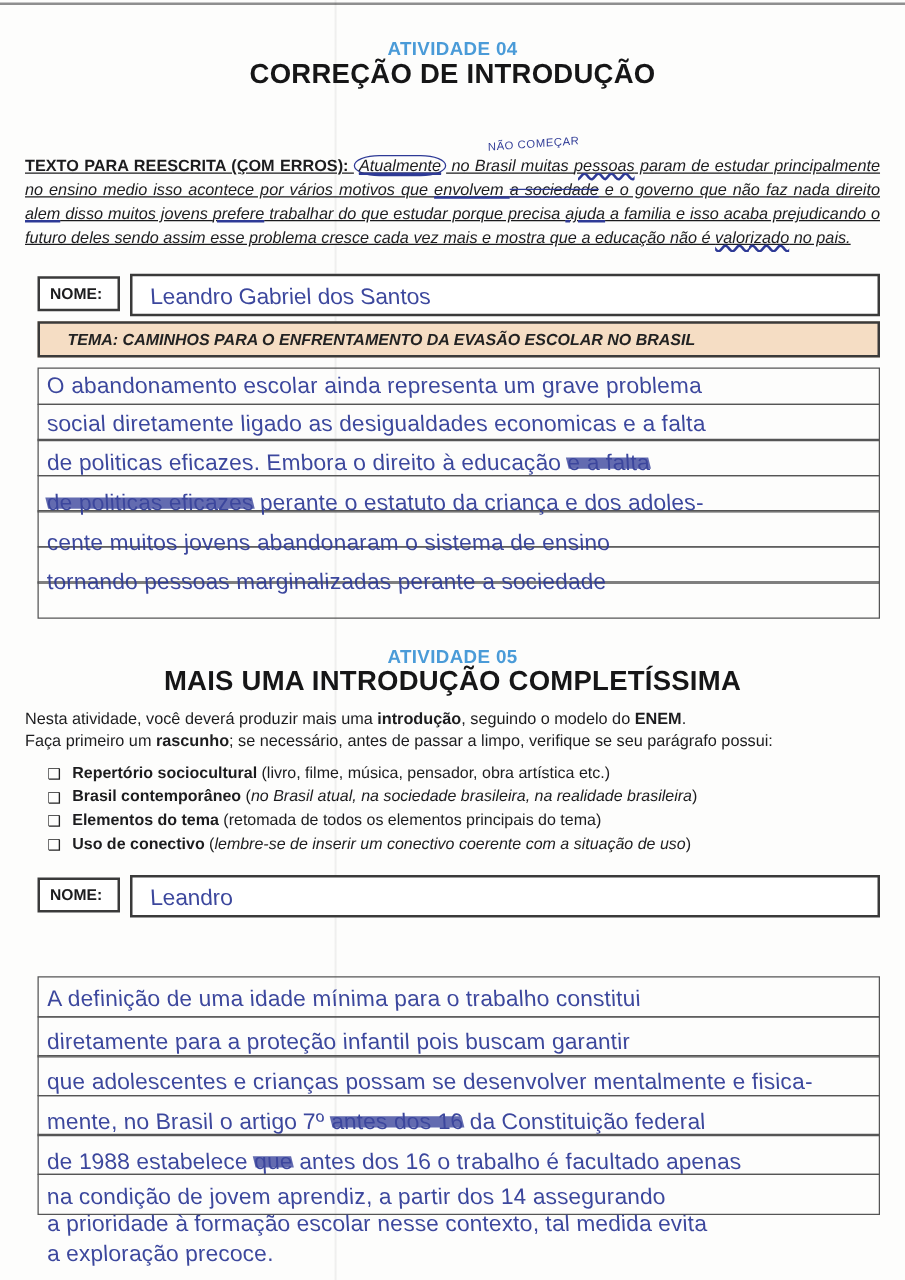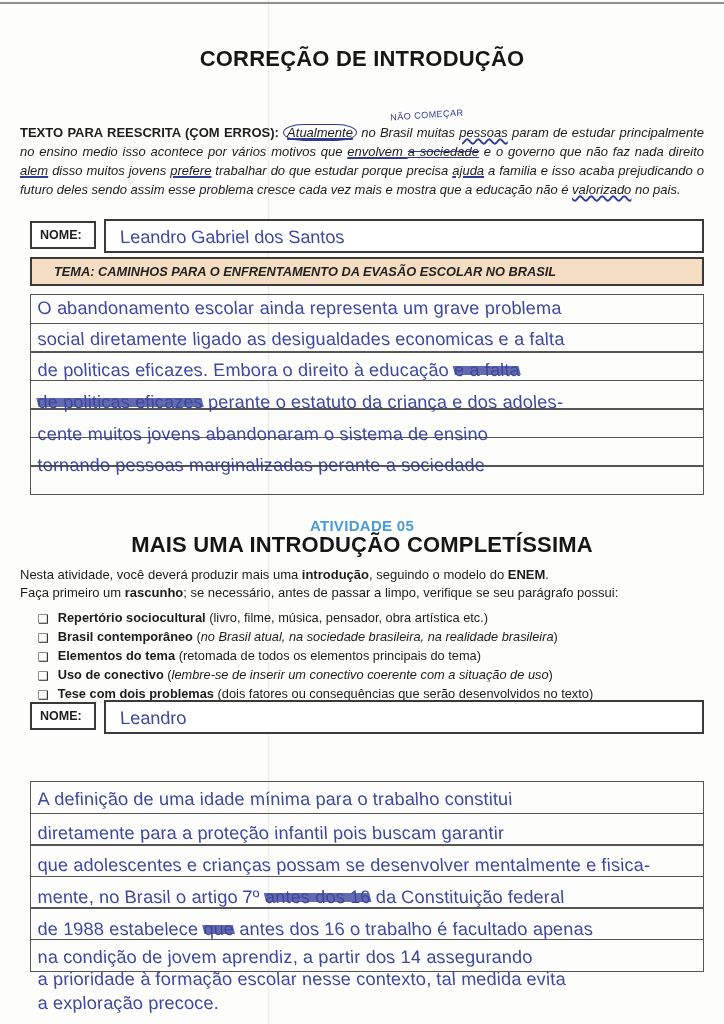--- a/index.html
+++ b/index.html
@@ -20,21 +20,21 @@
     background:linear-gradient(to right,rgba(0,0,0,0),rgba(0,0,0,0.06),rgba(0,0,0,0));}
   .kicker{position:absolute;left:0;width:724px;text-align:center;
     color:var(--accent_blue);font-weight:bold;font-size:15px;letter-spacing:.3px;}
   .bigtitle{position:absolute;left:0;width:724px;text-align:center;
     font-weight:bold;font-size:22px;letter-spacing:.2px;color:#161617;}
   .para{position:absolute;left:20px;width:684px;font-size:13px;line-height:19px;
     text-align:justify;}
   .b{font-weight:bold;}
   .i{font-style:italic;}
   .up{font-style:normal;}
-  .erro{font-style:italic;}
+  .erro{font-style:italic;text-decoration:underline;}
   .pu{text-decoration:underline;text-decoration-color:var(--pen_blue);text-decoration-thickness:1.5px;}
   .pw{text-decoration:underline;text-decoration-style:wavy;text-decoration-color:var(--pen_blue);text-decoration-thickness:1.5px;}
   .ps{text-decoration:line-through;text-decoration-color:var(--pen_blue);text-decoration-thickness:2px;}
   .pu.ps{text-decoration:underline line-through;text-decoration-color:var(--pen_blue);}
   .pbox{border:1.5px solid var(--pen_blue);border-radius:50%/90%;padding:0 3px;}
   .annot{position:absolute;color:var(--pen_blue);font-size:9px;font-style:italic;
     transform:rotate(-4deg) skewX(8deg);letter-spacing:.5px;white-space:nowrap;}
   .nome-row{position:absolute;left:30px;width:674px;height:34px;}
   .nome-label{position:absolute;left:0;top:2px;width:66px;height:28px;border:2px solid #3a3a3a;
     font-weight:bold;font-size:12.5px;display:flex;align-items:center;padding-left:8px;box-sizing:border-box;background:#fff;}
@@ -57,20 +57,21 @@
   .cbx{display:inline-block;margin-right:9px;font-size:12px;color:#222;transform:translateY(1px);}
   .intro5{position:absolute;left:20px;width:684px;font-size:13px;line-height:18px;}
 </style>
 </head>
 <body>
 
 <div class="page">
   <div class="scan-top"></div>
   <div class="fold"></div>
 
+  <div class="kicker" style="top:31px">ATIVIDADE 04</div>
   <div class="bigtitle" style="top:46px">CORREÇÃO DE INTRODUÇÃO</div>
 
 
   <div class="annot" style="top:110px;left:390px">NÃO COMEÇAR</div>
   <div class="para erro" style="top:123px"><span class="b up">TEXTO PARA REESCRITA (ÇOM ERROS): </span><span class="pbox pu">Atualmente</span><span> no Brasil muitas </span><span class="pw">pessoas</span><span> param de estudar principalmente no ensino medio isso acontece por vários motivos que </span><span class="pu">envolvem </span><span class="pu ps">a sociedade</span><span> e o governo que não faz nada direito </span><span class="pu">alem</span><span> disso muitos jovens </span><span class="pu">prefere</span><span> trabalhar do que estudar porque precisa </span><span class="pu">ajuda</span><span> a familia e isso acaba prejudicando o futuro deles sendo assim esse problema cresce cada vez mais e mostra que a educação não é </span><span class="pw">valorizado</span><span> no pais.</span></div>
 
   <div class="nome-row" style="top:219px">
     <div class="nome-label">NOME:</div>
     <div class="nome-input">
       <div class="hw-name">Leandro Gabriel dos Santos</div>
@@ -106,23 +107,20 @@
   </div>
   <div class="check-item" style="top:629px">
     <span class="cbx">❑</span><span><span class="b">Brasil contemporâneo</span><span> (</span><span class="i">no Brasil atual, na sociedade brasileira, na realidade brasileira</span><span>)</span></span>
   </div>
   <div class="check-item" style="top:648px">
     <span class="cbx">❑</span><span><span class="b">Elementos do tema</span><span> (retomada de todos os elementos principais do tema)</span></span>
   </div>
   <div class="check-item" style="top:667px">
     <span class="cbx">❑</span><span><span class="b">Uso de conectivo</span><span> (</span><span class="i">lembre-se de inserir um conectivo coerente com a situação de uso</span><span>)</span></span>
   </div>
-  <div class="check-item" style="top:686px">
-    <span class="cbx">❑</span><span><span class="b">Tese com dois problemas</span><span> (dois fatores ou consequências que serão desenvolvidos no texto)</span></span>
-  </div>
 
   <div class="nome-row" style="top:700px">
     <div class="nome-label">NOME:</div>
     <div class="nome-input">
       <div class="hw-name">Leandro</div>
     </div>
   </div>
 
 
   <div class="area area2" style="top:781px;height:198px;overflow:visible">

